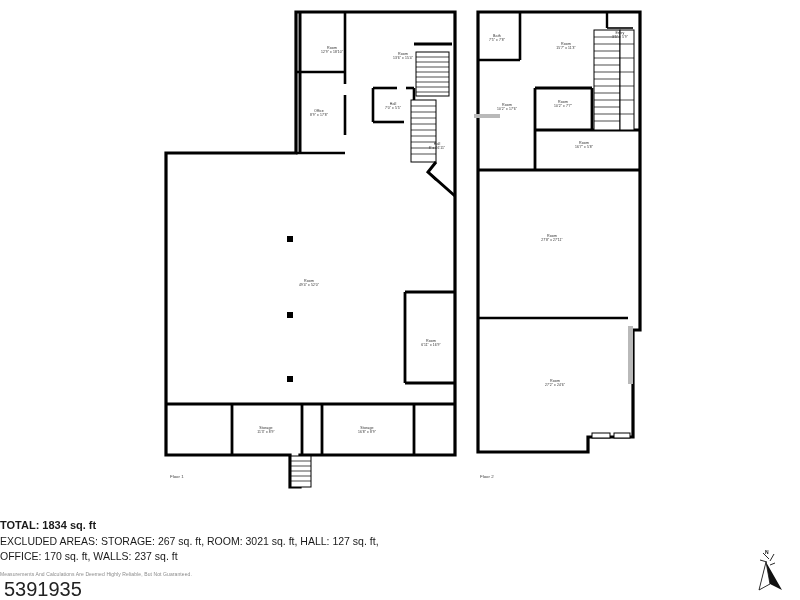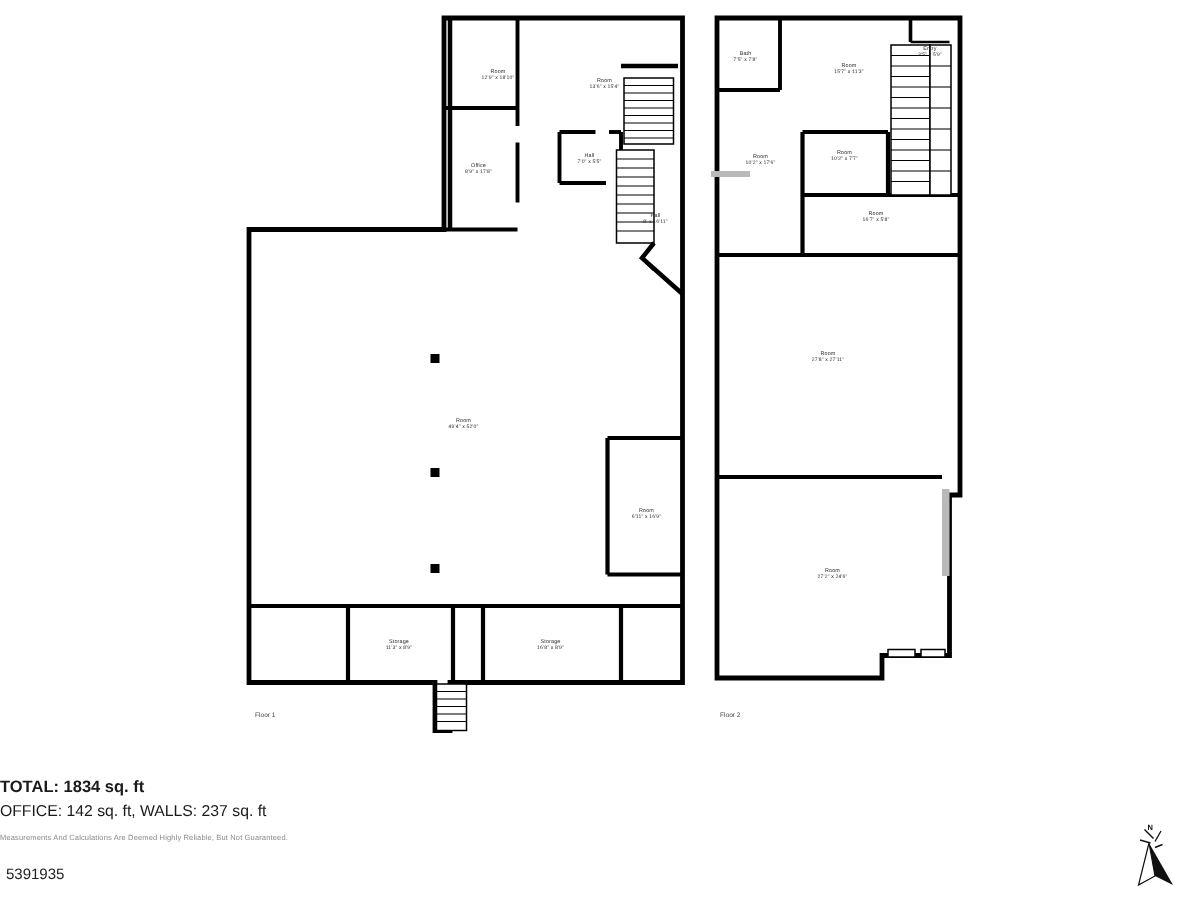--- a/index.html
+++ b/index.html
@@ -16,21 +16,21 @@
   .lbl .dm{display:block;font-size:3.4px;letter-spacing:.1px;}
 
   .floor-tag{position:absolute;font-size:4.4px;color:#444;
              font-family:"Liberation Sans", sans-serif;white-space:nowrap;}
 
   .summary{position:absolute;left:0;top:518px;width:800px;}
   .summary .total{font-size:11px;font-weight:bold;color:#1a1a1a;line-height:1.45;}
   .summary .line{font-size:10.5px;color:#1a1a1a;line-height:1.45;}
   .summary .disclaim{margin-top:7px;font-size:5px;color:#8a8a8a;letter-spacing:.1px;}
 
-  .idnum{position:absolute;left:4px;top:578px;font-size:10px;color:#222;
+  .idnum{position:absolute;left:4px;top:578px;font-size:20px;color:#222;
          font-family:"Liberation Sans", sans-serif;}
 
   .compass{position:absolute;left:748px;top:548px;width:48px;height:48px;}
   .compass .n{position:absolute;left:17px;top:1px;font-size:5px;font-weight:bold;color:#111;}
 </style>
 </head>
 <body>
 
 <div class="plan-canvas">
 
@@ -237,21 +237,22 @@
     </div>
 
   <div id="floor-tags">
       <div class="floor-tag" style="left: 170px; top: 474px;">Floor 1</div>
       <div class="floor-tag" style="left: 480px; top: 474px;">Floor 2</div>
     </div>
 </div>
 
 <div class="summary">
   <div class="total">TOTAL: 1834 sq. ft</div>
-  <div class="line">OFFICE: 142 sq. ft, WALLS: 237 sq. ft</div>
+  <div class="line">EXCLUDED AREAS: STORAGE: 267 sq. ft, ROOM: 3021 sq. ft, HALL: 127 sq. ft,</div>
+  <div class="line">OFFICE: 170 sq. ft, WALLS: 237 sq. ft</div>
   <div class="disclaim">Measurements And Calculations Are Deemed Highly Reliable, But Not Guaranteed.</div>
 </div>
 
 <div class="idnum">5391935</div>
 
 <div class="compass">
   <span class="n">N</span>
   <svg width="48" height="48" viewBox="0 0 48 48">
     <g stroke="#111" stroke-width="0.9">
       <line x1="15" y1="5" x2="21" y2="11"></line>

